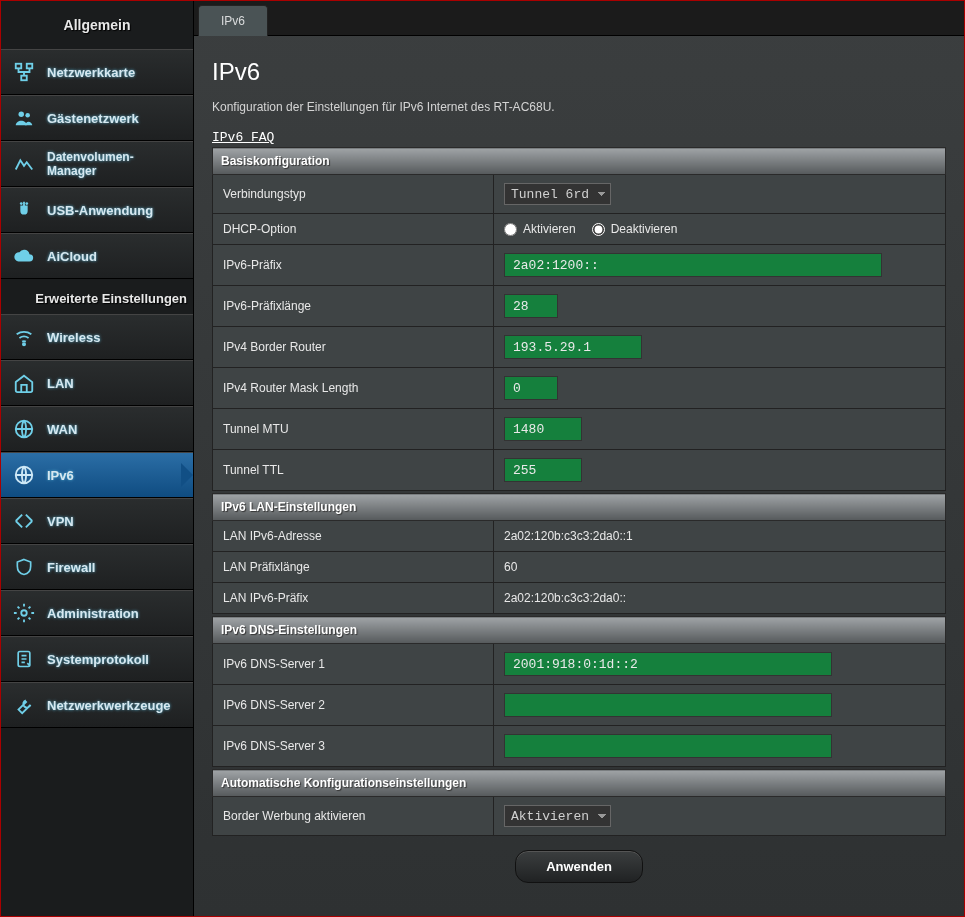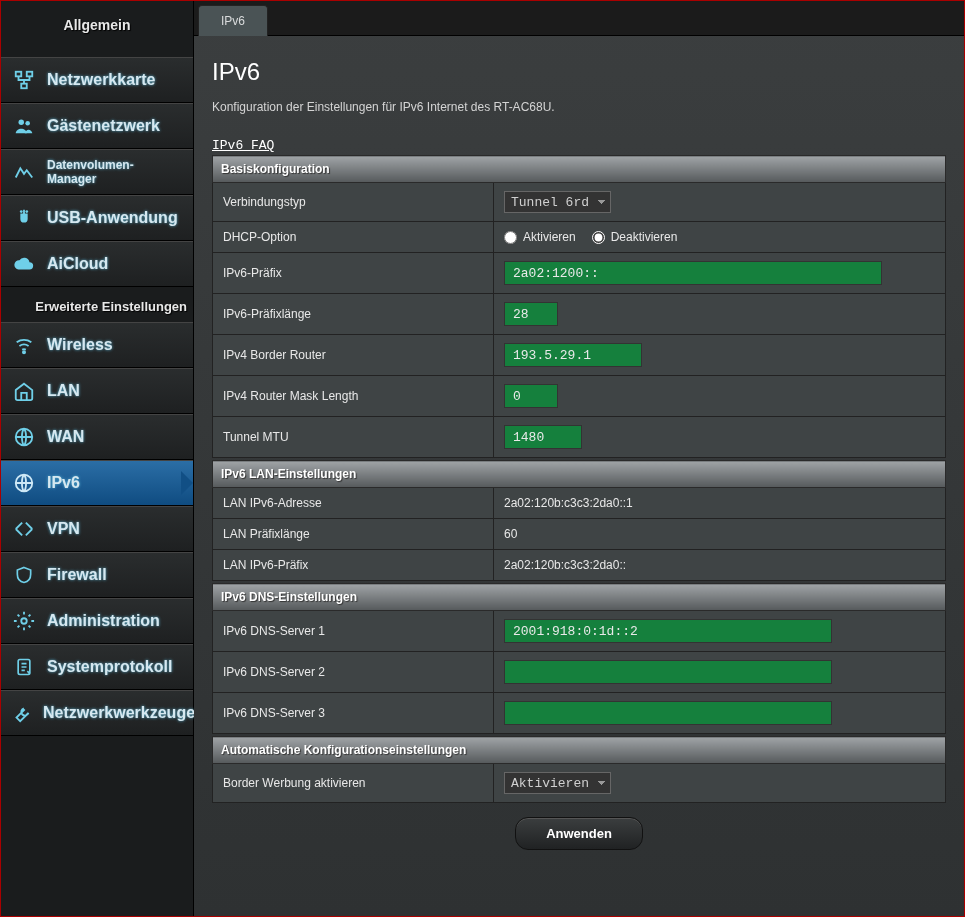--- a/index.html
+++ b/index.html
@@ -1,34 +1,34 @@
 <!DOCTYPE html>
 <html><head>
 <meta charset="utf-8">
 <style>
 body{margin:0;background:#000;font-family:Arial,Helvetica,sans-serif;font-size:12px;color:#fff;width:965px;height:917px;overflow:hidden;border:1px solid #a00;box-sizing:border-box}
 .container{display:flex;height:100%}
 .sidebar{width:192px;background:#1a1c1d;border-right:1px solid #000;display:flex;flex-direction:column;padding-top:8px}
-.side-section-title{font-family:"Trebuchet MS",Arial;font-size:14px;color:#e8e8e8;font-weight:bold;padding:8px 0 24px 0;text-align:center;text-shadow:1px 1px 1px #000}
+.side-section-title{font-family:"Trebuchet MS",Arial;font-size:14px;color:#e8e8e8;font-weight:bold;padding:8px 0 16px 0;text-align:center;text-shadow:1px 1px 1px #000}
 .side-section-title.adv{padding:12px 6px 8px 8px;text-align:right;font-size:13px}
 .side-item{display:flex;align-items:center;height:44px;border-top:1px solid #444;border-bottom:1px solid #000;background:linear-gradient(#2a2d2e,#1e2021);cursor:pointer;padding-left:10px}
 .side-item.first{border-top:1px solid #444}
 .side-item.active{background:linear-gradient(#2b6ea6,#0f4c81);position:relative}
 .side-item.active::after{content:"";position:absolute;right:-12px;top:50%;transform:translateY(-50%);border:12px solid transparent;border-left-color:#114f85}
 .side-icon{width:26px;height:26px;margin-right:10px;display:flex;align-items:center;justify-content:center;color:#6fcfe8}
-.side-label{font-family:"Trebuchet MS",Arial;font-size:16px;font-weight:bold;color:#d6e8f0;text-shadow:0 0 3px #5cb6d6}
+.side-label{font-family:"Trebuchet MS",Arial;font-size:13px;font-weight:bold;color:#d6e8f0;text-shadow:0 0 3px #5cb6d6}
 .side-label.multi{line-height:14px;font-size:12px}
 .main{flex:1;background:linear-gradient(#3b3e3f,#2e3132);display:flex;flex-direction:column;overflow:hidden}
 .tabbar{height:34px;background:#1b1b1b;display:flex;align-items:flex-end;padding-left:4px;border-bottom:1px solid #000}
 .tab{background:#4a5355;color:#d9dbdc;padding:8px 22px 8px 22px;font-size:12px;border-top-left-radius:4px;border-top-right-radius:4px;border:1px solid #222;border-bottom:none;position:relative;top:1px}
 .content{padding:14px 18px 14px 18px;overflow:auto
 
 }
 h2{font-family:"Trebuchet MS",Arial;font-size:24px;font-weight:normal;color:#fff;margin:8px 0 14px 0}
-.desc{font-size:12px;color:#d4d4d4;margin-bottom:24px}
+.desc{font-size:12px;color:#d4d4d4;margin-bottom:16px}
 .faq-link{font-family:"Courier New",monospace;color:#fff;text-decoration:underline;font-size:13px;cursor:pointer}
 .form-table{width:100%;border-collapse:collapse;margin-top:2px;border:1px solid #222}
 .form-table .section-hdr td{background:linear-gradient(#9fa3a6,#55595b);color:#fff;font-weight:bold;font-size:12px;padding:6px 8px;border:1px solid #2a2a2a;text-shadow:1px 1px 1px #333}
 .form-table td{background:#3f4445;border:1px solid #222;padding:8px 10px;font-size:12px;color:#e8e8e8}
 .form-table td.label-cell{width:260px}
 select{background:#333;color:#d0d0d0;border:1px solid #666;font-family:"Courier New",monospace;font-size:13px;padding:2px 20px 2px 6px;height:22px;appearance:none;-webkit-appearance:none;background-image:linear-gradient(45deg,transparent 50%,#999 50%),linear-gradient(-45deg,transparent 50%,#999 50%);background-position:right 8px center,right 4px center;background-size:4px 4px,4px 4px;background-repeat:no-repeat}
 input[type=text]{background:#15803d;border:1px solid #333;color:#e9e9e9;font-family:"Courier New",monospace;font-size:13px;padding:3px 8px;height:16px}
 input.short{width:36px}
 input.med{width:60px}
 input.long{width:120px}
@@ -222,20 +222,24 @@
           <td><input type="text" class="long" value="193.5.29.1" style=""></td>
         </tr>
         <tr>
           <td class="label-cell">IPv4 Router Mask Length</td>
           <td><input type="text" class="short" value="0" style=""></td>
         </tr>
         <tr>
           <td class="label-cell">Tunnel MTU</td>
           <td><input type="text" class="med" value="1480" style=""></td>
         </tr>
+        <tr>
+          <td class="label-cell">Tunnel TTL</td>
+          <td><input type="text" class="med" value="255" style=""></td>
+        </tr>
       </tbody>
         </table>
 
       <table class="form-table">
         <tbody>
             <tr class="section-hdr">
               <td colspan="2">IPv6 LAN-Einstellungen</td>
             </tr>
         <tr>
           <td class="label-cell">LAN IPv6-Adresse</td>

